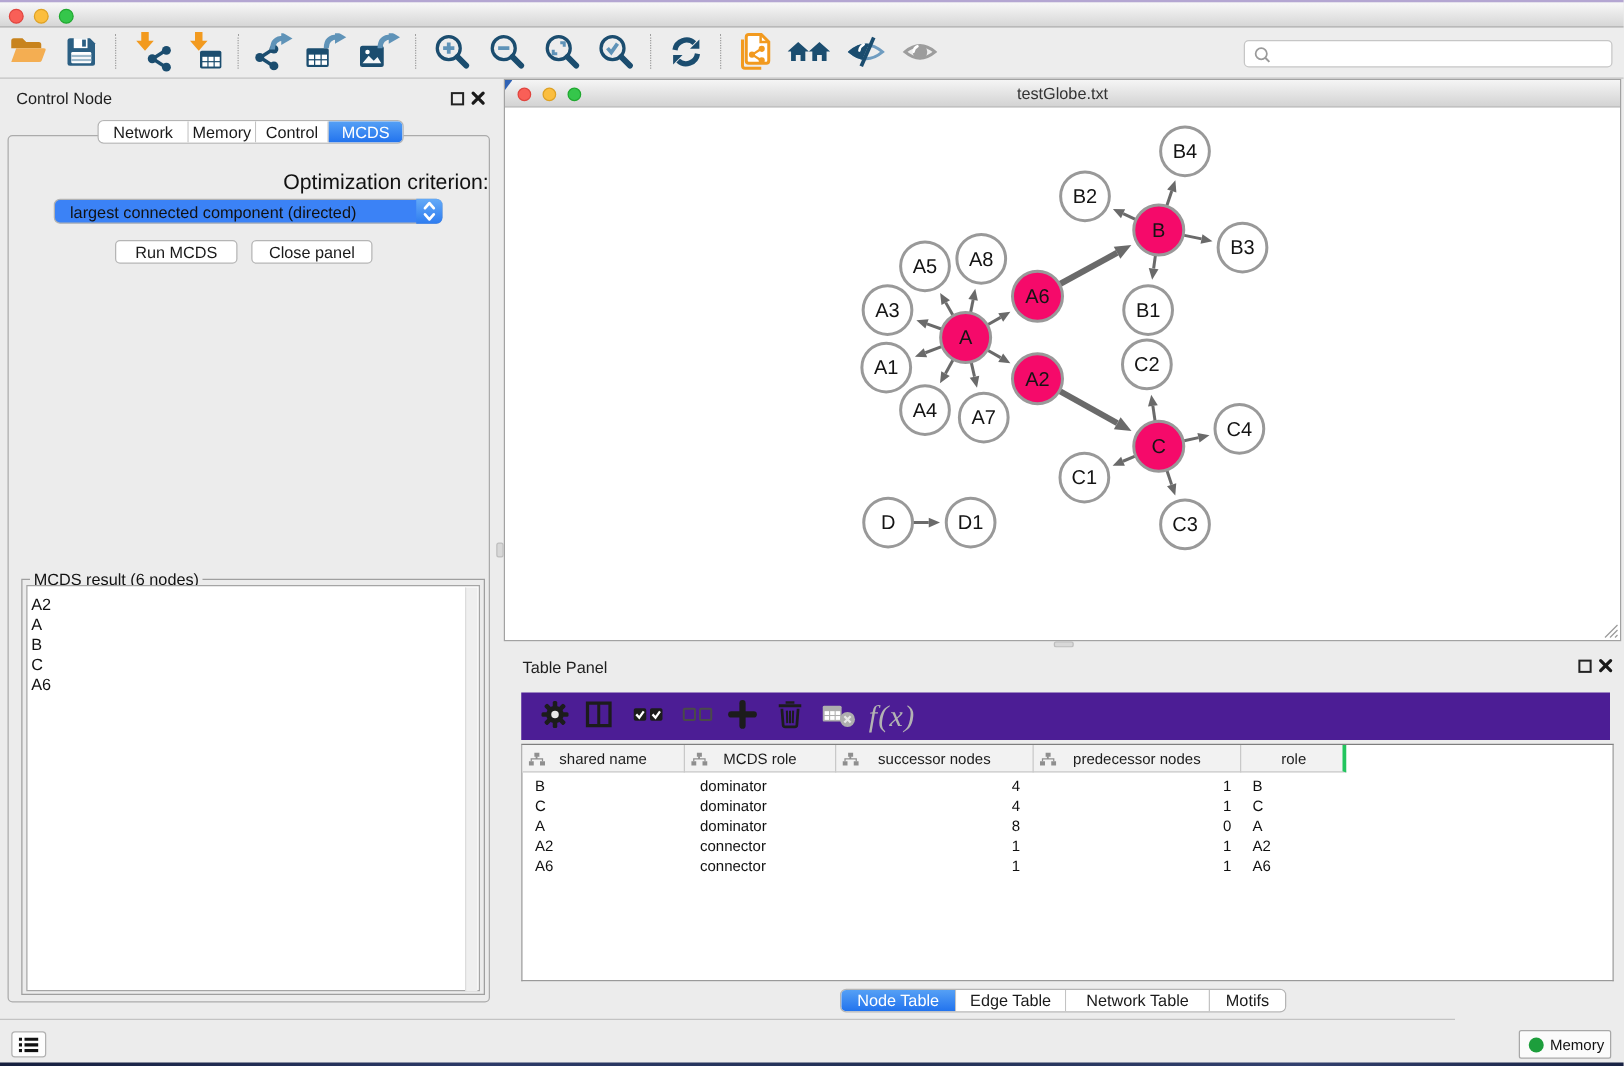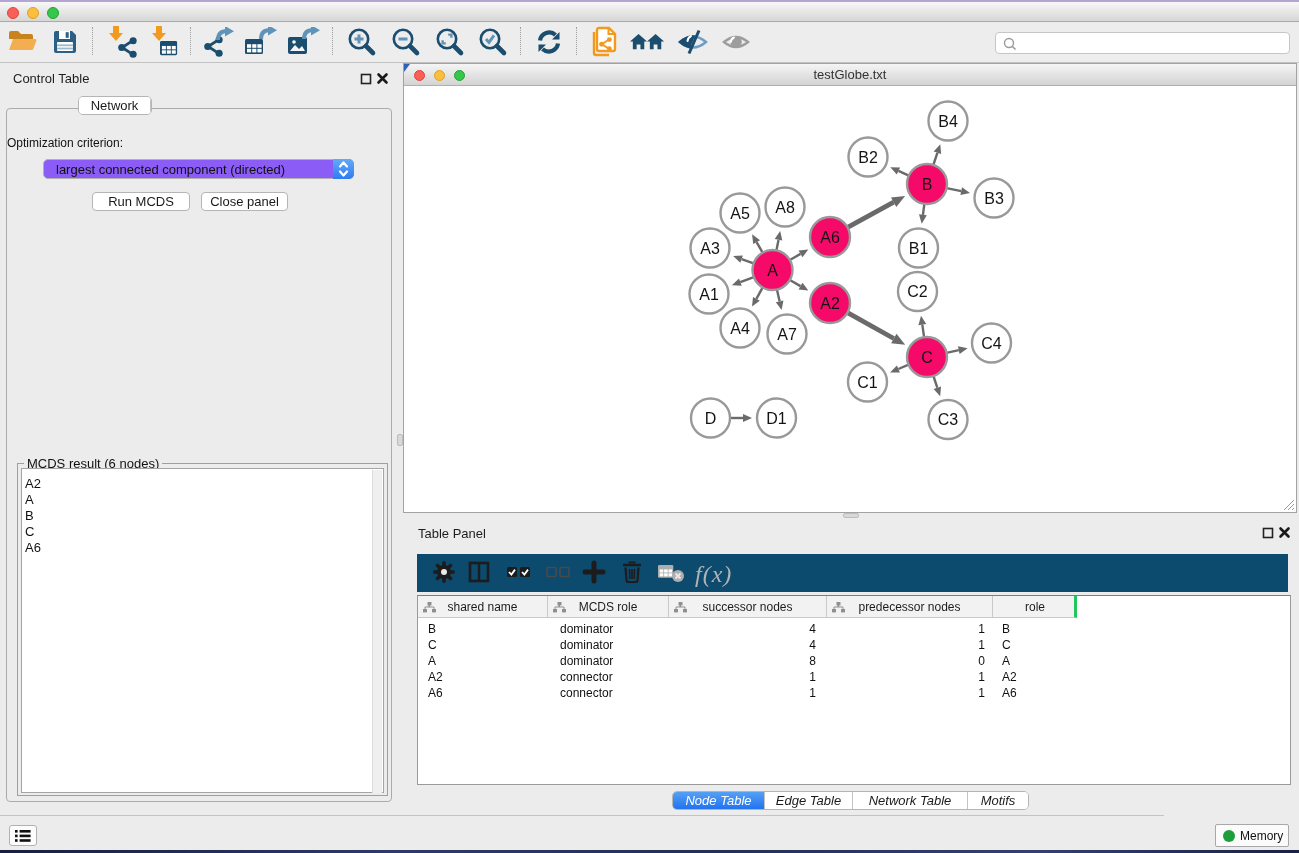--- a/index.html
+++ b/index.html
@@ -5,44 +5,44 @@
 .abs { position:absolute; }
 .topline { position:absolute; left:0; top:0; width:1299px; height:2px; background:#b4a6d2; }
 .titlebar { position:absolute; left:0; top:2px; width:1299px; height:20px; background:linear-gradient(#f8f8f8,#d6d6d6); border-bottom:1px solid #aaaaaa; }
 .titlebar .t { position:absolute; width:100%; text-align:center; top:3px; font-size:13px; color:#3c3c3c; }
 .toolbar { position:absolute; left:0; top:23px; width:1299px; height:40px; background:#ededed; border-bottom:1px solid #c2c2c2; }
 .ticon { position:absolute; top:50%; transform:translateY(calc(-50% + 1px)); }
 .tsep { position:absolute; top:4px; height:28px; width:0; border-left:1px dotted #9f9f9f; }
 .search { position:absolute; left:995px; top:9px; width:295px; height:22px; background:#ffffff; border:1px solid #c6c6c6; border-radius:4px; }
 .panelhead { font-size:13px; color:#1e1e1e; }
 
-.cp-tabs { position:absolute; left:78px; top:96px; height:19px; display:flex; border:1px solid #b5b5b5; border-radius:5px; overflow:hidden; background:#fff;flex-direction:column; }
+.cp-tabs { position:absolute; left:78px; top:96px; height:19px; display:flex; border:1px solid #b5b5b5; border-radius:5px; overflow:hidden; background:#fff; }
 .cp-tabs div { font-size:13px; color:#1a1a1a; text-align:center; line-height:17px; border-right:1px solid #c3c3c3; background:#fff; }
 .cp-tabs div:last-child { border-right:none; }
 .cp-tabs .sel { background:linear-gradient(#55a0f5,#2273ee); color:#fff; }
 .cp-body { position:absolute; left:6px; top:108px; width:386px; height:694px; border:1px solid #ababab; border-radius:4px; background:#ececec; }
 .btn { position:absolute; height:19px; background:#ffffff; border:1px solid #b5b5b5; border-radius:4px; font-size:13px; color:#1a1a1a; text-align:center; line-height:17px; }
 .fieldset { position:absolute; left:10px; top:354px; width:371px; height:333px; border:1px solid #9f9f9f; }
 .legend { position:absolute; left:6px; top:-8px; background:#ececec; font-size:13px; color:#111; padding:0 3px; }
 .lstbox { position:absolute; left:3px; top:4px; width:363px; height:325px; background:#fff; border:1px solid #a5a5a5; padding-top:7px; }
 .lstbox .it { font-size:13px; color:#111; height:16px; line-height:16px; padding-left:3px; }
 .sbtrack { position:absolute; right:1px; top:1px; width:10px; height:323px; background:#efefef; border-left:1px solid #dcdcdc; }
 
 .netwin { position:absolute; left:403px; top:63px; width:894px; height:450px; border:1px solid #a2a2a2; background:#ffffff; }
 .nw-title { position:absolute; left:0; top:0; width:100%; height:22px; background:linear-gradient(#f5f5f5,#d3d3d3); border-bottom:1px solid #b0b0b0;text-decoration:underline; }
 .nw-title .t { position:absolute; width:100%; text-align:center; top:3px; font-size:13px; color:#333; }
 
 .tp { position:absolute; left:406px; top:518px; width:893px; height:296px; background:#ececec; }
-.tp-toolbar { position:absolute; left:11px; top:36px; width:871px; height:38px; background:#0c4a6e; }
+.tp-toolbar { position:absolute; left:11px; top:36px; width:871px; height:38px; background:#4c1d95; }
 .ttable { position:absolute; left:11px; top:77px; width:874px; height:190px; background:#ffffff; border:1px solid #9a9a9a; border-top:1px solid #7e7e7e; }
 .thead { position:absolute; left:0; top:0; width:659px; height:22px; background:#f2f2f2; border-bottom:1px solid #c9c9c9; border-right:3px solid #22c55e; }
 .thead .col { position:absolute; top:0; height:22px; border-right:1px solid #c9c9c9; font-size:12px; color:#1c1c1c; text-align:center; line-height:22px; } .thead .col svg { position:absolute; left:5px; top:6px; }
 .trow { position:absolute; left:0; width:680px; height:16px; font-size:12px; color:#111; }
 .trow span { position:absolute; line-height:16px; }
-.bt-tabs { position:absolute; left:266px; top:273px; height:19px; display:flex; border:1px solid #b5b5b5; border-radius:5px; overflow:hidden; background:#fff;font-style:italic; }
+.bt-tabs { position:absolute; left:266px; top:273px; height:19px; display:flex; border:1px solid #b5b5b5; border-radius:5px; overflow:hidden; background:#fff; }
 .bt-tabs div { font-size:13px; color:#1a1a1a; text-align:center; line-height:17px; border-right:1px solid #c3c3c3; background:#fff; }
 .bt-tabs div:last-child { border-right:none; }
 .bt-tabs .sel { background:linear-gradient(#55a0f5,#2273ee); color:#fff; }
 .statusbar { position:absolute; left:0; top:815px; width:1164px; height:35px; background:#ececec; border-top:1px solid #c3c3c3; }
 .deskstrip { position:absolute; left:0; top:850px; width:1299px; height:3px; background:linear-gradient(90deg,#161f3e,#2c3a68 30%,#223055 55%,#32406e 80%,#182243); }
 </style></head>
 <body>
 <div class="topline"></div>
 <div class="titlebar">
     <div style="position:absolute;left:7px;top:4.5px;width:12px;height:12px;border-radius:50%;background:#f95f57;border:1px solid #e0443e;box-sizing:border-box"></div>
@@ -201,42 +201,42 @@
         <path d="M12 6.5 q-2.8 1.2-3.2 4.5" fill="none" stroke="#ffffff" stroke-width="2" stroke-linecap="round"></path>
       </svg></div>
   <div class="search">
       <svg width="16" height="16" style="position:absolute;left:6px;top:3px">
         <circle cx="7" cy="7" r="4.5" fill="none" stroke="#9a9a9a" stroke-width="1.4"></circle>
         <line x1="10.2" y1="10.2" x2="13.5" y2="13.5" stroke="#9a9a9a" stroke-width="1.6"></line>
       </svg>
     </div>
 </div>
 
-<div class="abs panelhead" style="left:13px;top:71px">Control Table</div>
+<div class="abs panelhead" style="left:13px;top:71px">Control Node</div>
 <svg class="abs" width="12" height="12" style="left:360px;top:73px">
     <rect x="1.5" y="1.5" width="9" height="9" fill="none" stroke="#222" stroke-width="1.6"></rect>
   </svg>
 <svg class="abs" width="13" height="13" style="left:376px;top:72px">
     <path d="M2.5 2.5 L10.5 10.5 M10.5 2.5 L2.5 10.5" stroke="#1a1a1a" stroke-width="2.6" stroke-linecap="round"></path>
   </svg>
 <div class="cp-body">
-  <div class="abs" style="width:100%;text-align:left;top:27px;font-size:12px;color:#111">Optimization criterion:</div>
-  <div class="abs" style="left:36px;top:50px;width:311px;height:20px;background:#8b5cf6;border:1px solid #b2b2b2;border-radius:5px">
+  <div class="abs" style="width:100%;text-align:right;top:27px;font-size:17px;color:#111">Optimization criterion:</div>
+  <div class="abs" style="left:36px;top:50px;width:311px;height:20px;background:#3b82f6;border:1px solid #b2b2b2;border-radius:5px">
      <div class="abs" style="left:12px;top:2px;font-size:13px;color:#111">largest connected component (directed)</div>
      <div class="abs" style="right:-1px;top:-1px;width:21px;height:20px;background:linear-gradient(#64aaf7,#2e7cf0);border-radius:0 5px 5px 0">
         <svg width="21" height="20">
           <g stroke="#ffffff" stroke-width="2.2" fill="none" stroke-linecap="round" stroke-linejoin="round">
             <path d="M7 7.5 L10.5 3.5 L14 7.5"></path>
             <path d="M7 12.5 L10.5 16.5 L14 12.5"></path>
           </g>
         </svg>
      </div>
   </div>
   <div class="btn" style="left:85px;top:83px;width:98px">Run MCDS</div>
-  <div class="btn" style="left:194px;top:83px;width:87px">Close panel</div>
+  <div class="btn" style="left:194px;top:83px;width:97px">Close panel</div>
   <div class="fieldset">
     <div class="legend">MCDS result (6 nodes)</div>
     <div class="lstbox">
         <div class="it">A2</div>
         <div class="it">A</div>
         <div class="it">B</div>
         <div class="it">C</div>
         <div class="it">A6</div>
         <div class="sbtrack"></div>
       </div>

